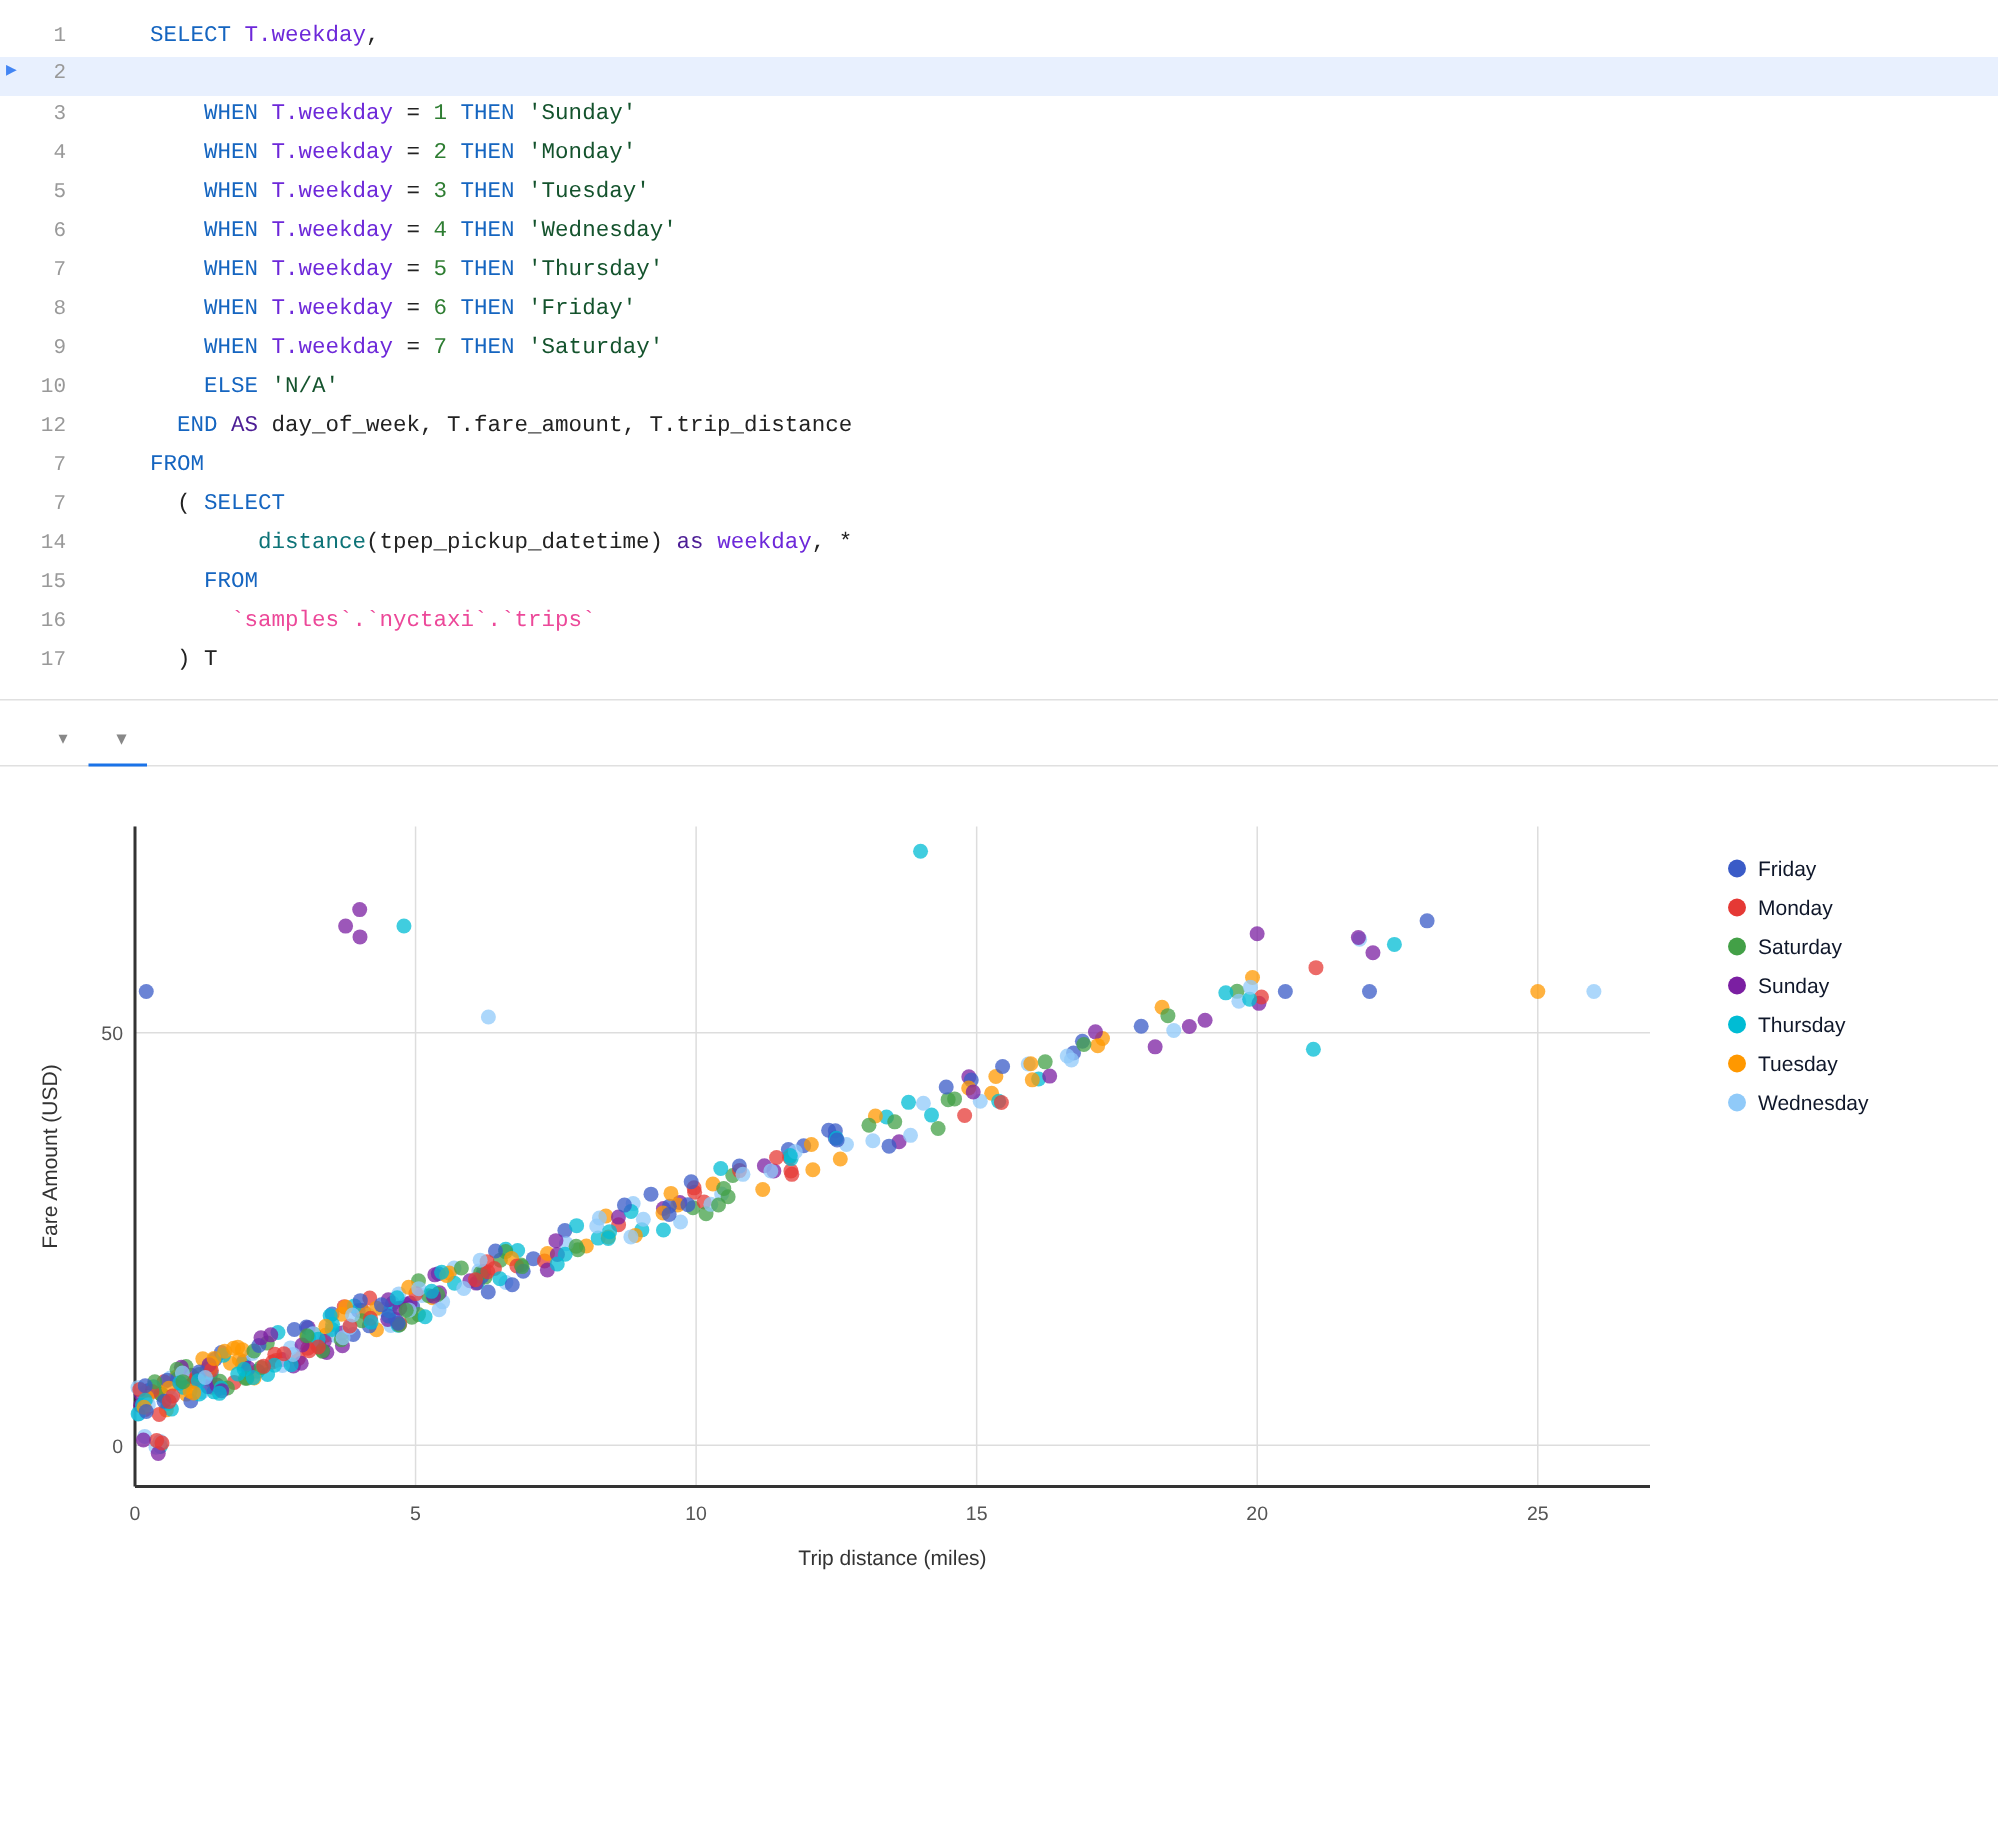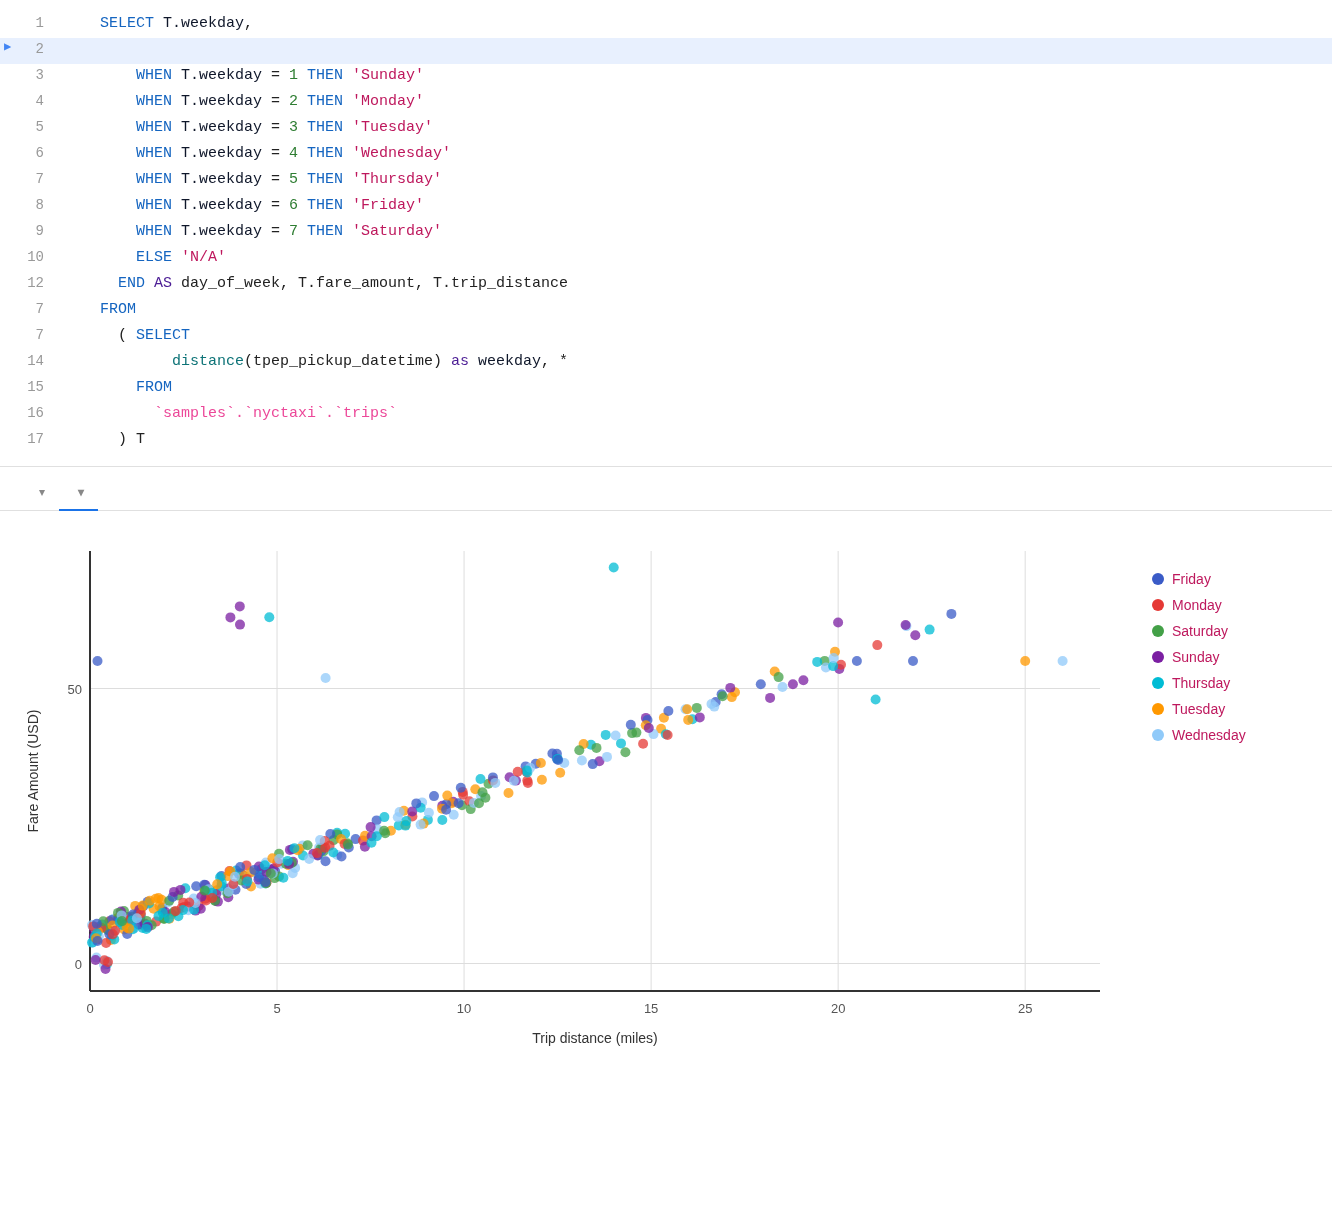--- a/index.html
+++ b/index.html
@@ -45,23 +45,23 @@
       color: #4285f4;
       font-size: 12px;
     }
     .line-content {
       flex: 1;
       white-space: pre;
       padding-left: 40px;
     }
     .kw { color: #1565c0; font-weight: 500; } 
     .fn { color: #0d7377; } 
-    .str { color: #be185d; } 
+    .str { color: #14532d; } 
     .num { color: #2e7d32; } 
-    .field { color: #0f172a; } 
+    .field { color: #6d28d9; } 
     .tbl { color: #ec4899; } 
     .plain { color: #222; }
     .as-kw { color: #4c1d95; }
 
     
     .results-bar {
       display: flex;
       align-items: center;
       padding: 10px 20px 0 20px;
       border-bottom: 1px solid #e0e0e0;
@@ -109,21 +109,21 @@
       padding-top: 40px;
       display: flex;
       flex-direction: column;
       gap: 10px;
     }
     .legend-item {
       display: flex;
       align-items: center;
       gap: 8px;
       font-size: 14px;
-      color: #be185d;
+      color: #0f172a;
     }
     .legend-dot {
       width: 12px;
       height: 12px;
       border-radius: 50%;
       flex-shrink: 0;
     }
 
     
     .chart-svg-wrapper {

